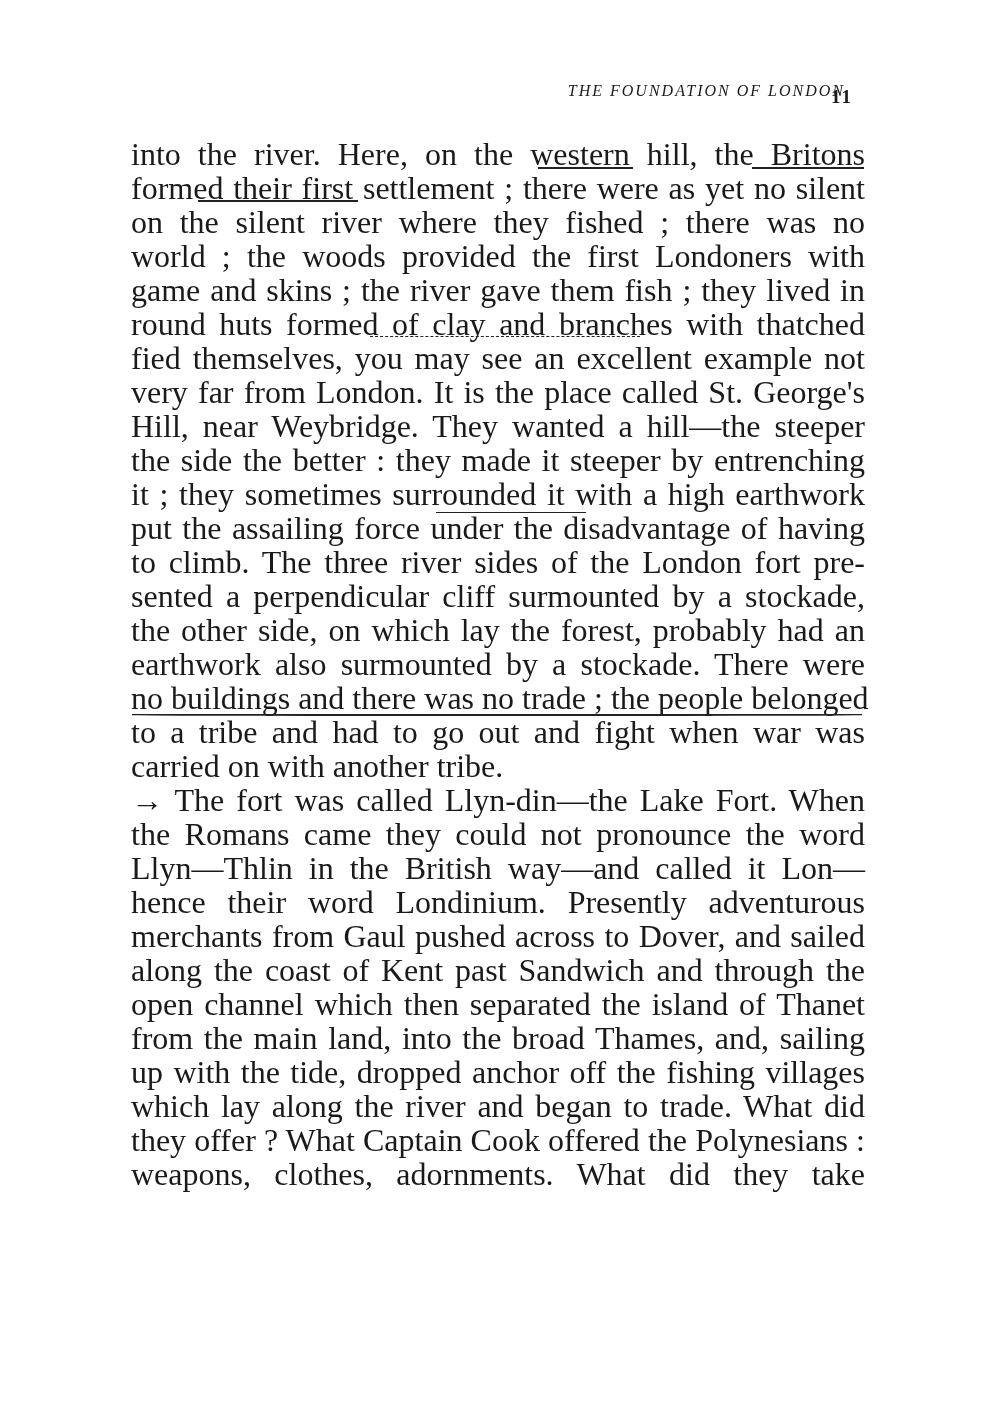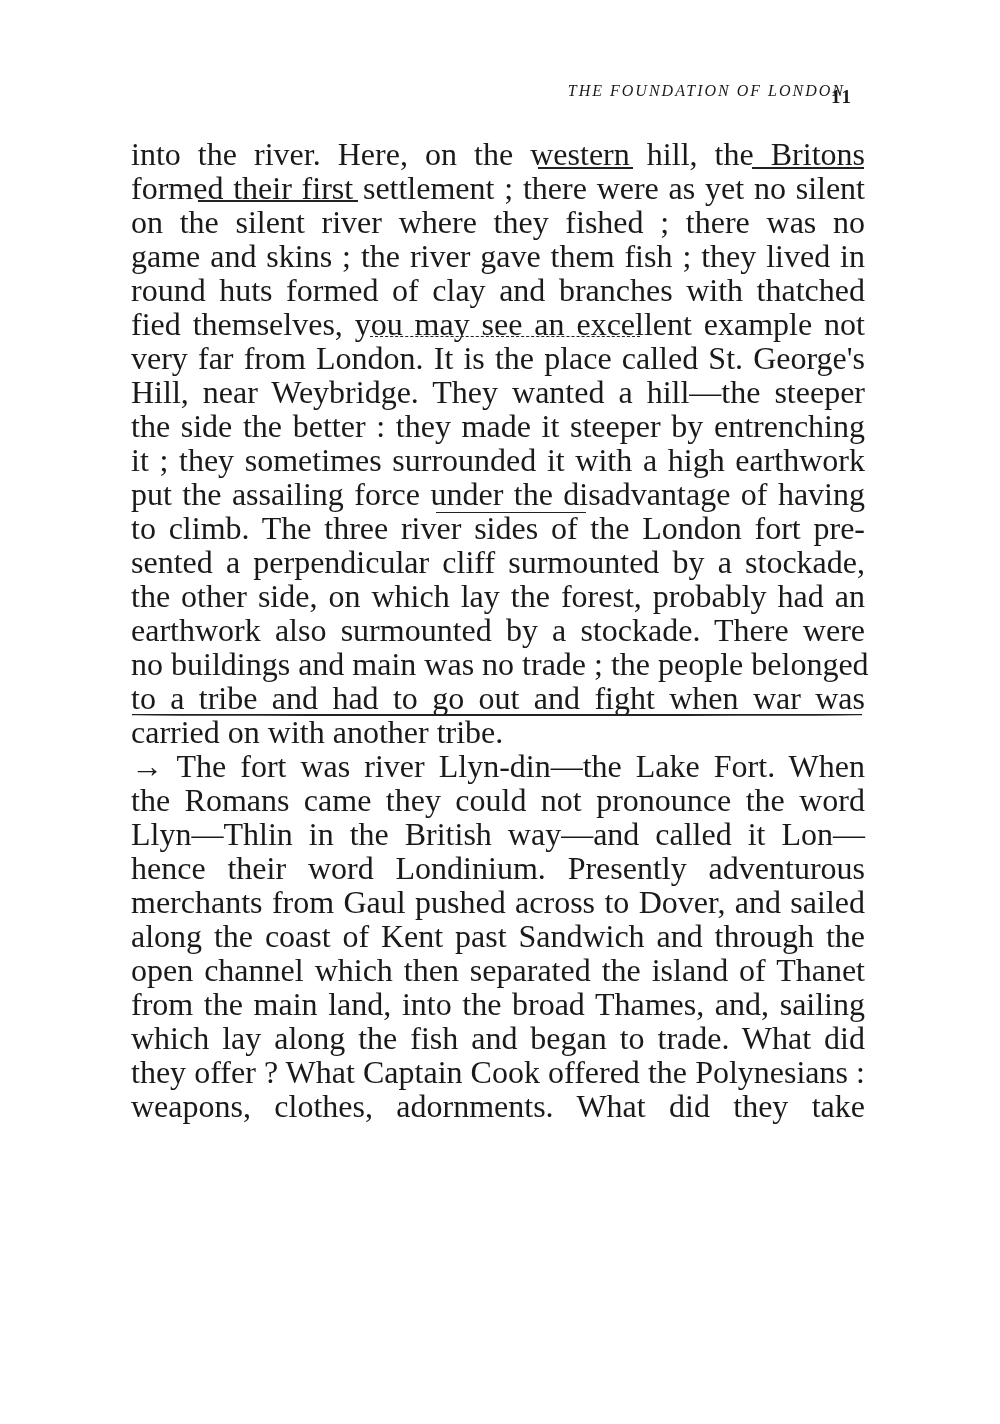--- a/index.html
+++ b/index.html
@@ -77,44 +77,46 @@
 
   <div class="running-head">
     <span class="running-title">THE FOUNDATION OF LONDON</span>
     <span class="page-number">11</span>
   </div>
 
   <div class="body-text">
     <span class="line">into the river. Here, on the western hill, the Britons</span>
     <span class="line">formed their first settlement ; there were as yet no silent</span>
     <span class="line">on the silent river where they fished ; there was no</span>
+    <span class="line">world ; the woods provided the first Londoners with</span>
     <span class="line">game and skins ; the river gave them fish ; they lived in</span>
     <span class="line">round huts formed of clay and branches with thatched</span>
     <span class="line">fied themselves, you may see an excellent example not</span>
     <span class="line">very far from London. It is the place called St. George's</span>
     <span class="line">Hill, near Weybridge. They wanted a hill—the steeper</span>
     <span class="line">the side the better : they made it steeper by entrenching</span>
     <span class="line">it ; they sometimes surrounded it with a high earthwork</span>
     <span class="line">put the assailing force under the disadvantage of having</span>
     <span class="line">to climb. The three river sides of the London fort pre-</span>
     <span class="line">sented a perpendicular cliff surmounted by a stockade,</span>
     <span class="line">the other side, on which lay the forest, probably had an</span>
     <span class="line">earthwork also surmounted by a stockade. There were</span>
-    <span class="line">no buildings and main was no trade ; the people belonged</span>
+    <span class="line">no buildings and there was no trade ; the people belonged</span>
     <span class="line">to a tribe and had to go out and fight when war was</span>
     <span class="line last">carried on with another tribe.</span>
-    <span class="line">→ The fort was river Llyn-din—the Lake Fort. When</span>
+    <span class="line">→ The fort was called Llyn-din—the Lake Fort. When</span>
     <span class="line">the Romans came they could not pronounce the word</span>
     <span class="line">Llyn—Thlin in the British way—and called it Lon—</span>
     <span class="line">hence their word Londinium. Presently adventurous</span>
     <span class="line">merchants from Gaul pushed across to Dover, and sailed</span>
     <span class="line">along the coast of Kent past Sandwich and through the</span>
     <span class="line">open channel which then separated the island of Thanet</span>
     <span class="line">from the main land, into the broad Thames, and, sailing</span>
-    <span class="line">which lay along the fish and began to trade. What did</span>
+    <span class="line">up with the tide, dropped anchor off the fishing villages</span>
+    <span class="line">which lay along the river and began to trade. What did</span>
     <span class="line">they offer ? What Captain Cook offered the Polynesians :</span>
     <span class="line">weapons, clothes, adornments. What did they take</span>
   </div>
 
   <div class="pen-mark" style="left:538px; top:167px; width:95px;"></div>
   <div class="pen-mark" style="left:752px; top:167px; width:112px;"></div>
   <div class="pen-mark" style="left:198px; top:200px; width:160px;"></div>
   <div class="pen-mark" style="left:370px; top:336px; width:270px; border-bottom-style:dashed; border-bottom-width:1px;"></div>
   <div class="pen-mark" style="left:436px; top:512px; width:150px; border-bottom-width:1px;"></div>
   <div class="pen-mark" style="left:132px; top:714px; width:730px; border-radius:0 0 40% 40%;"></div>

